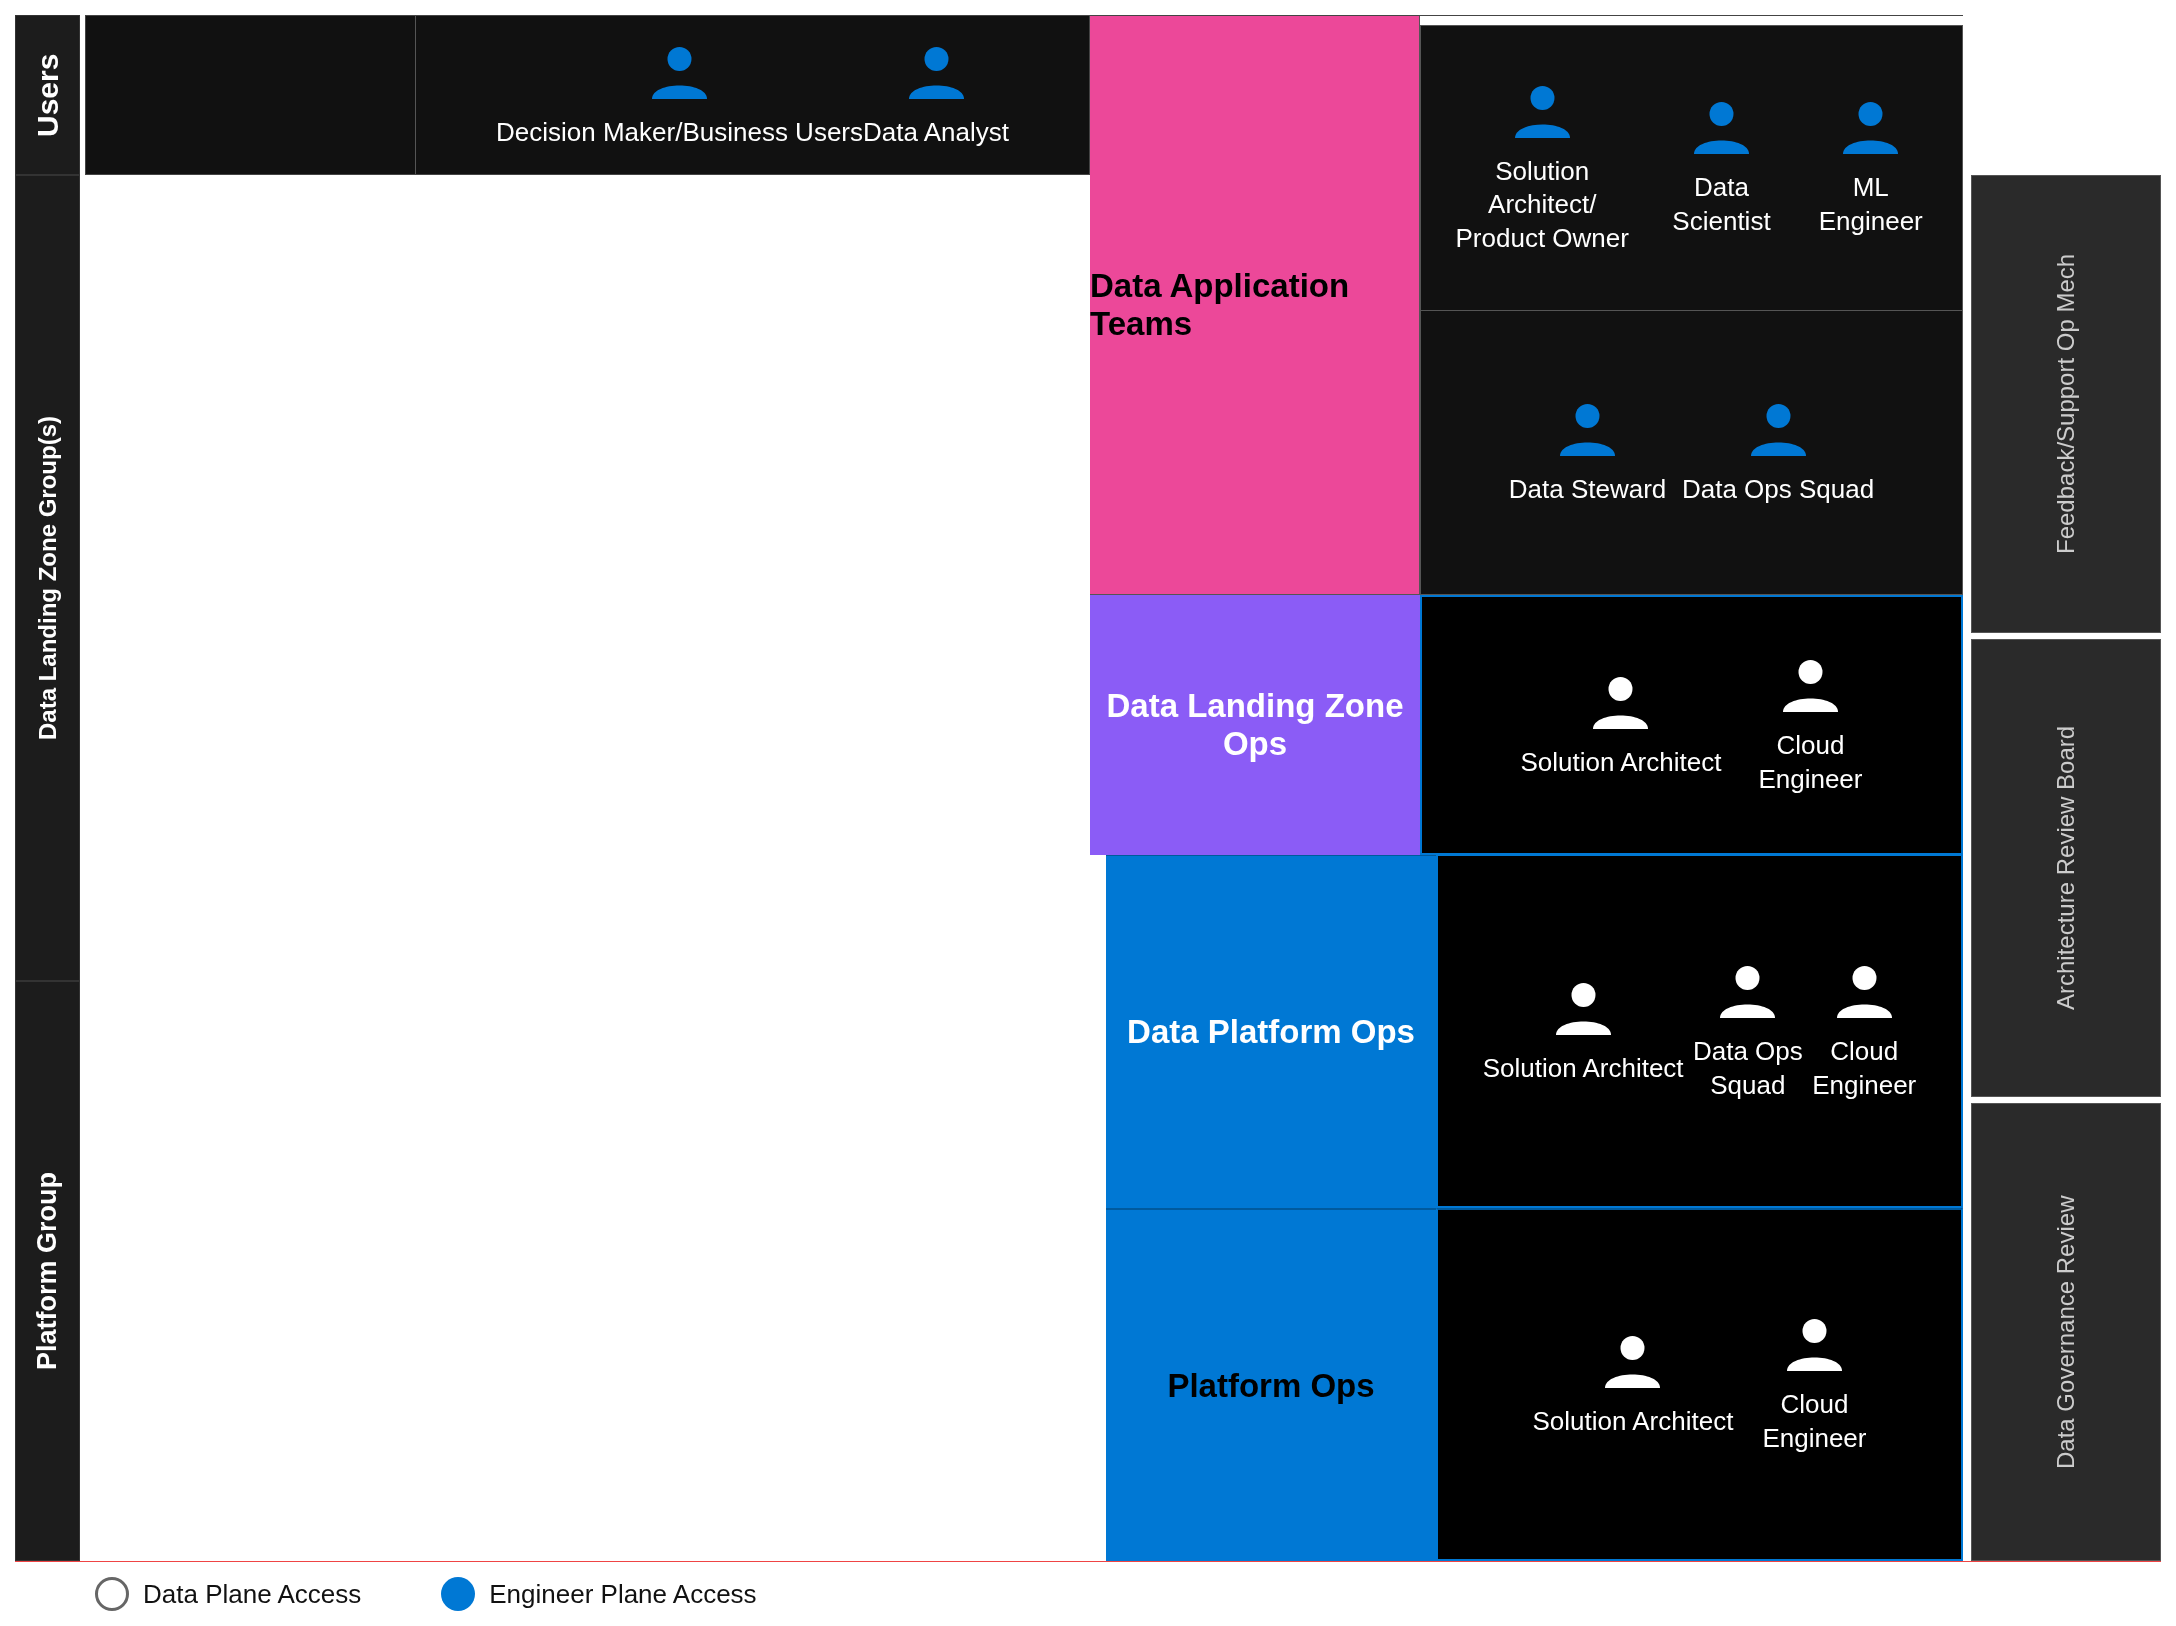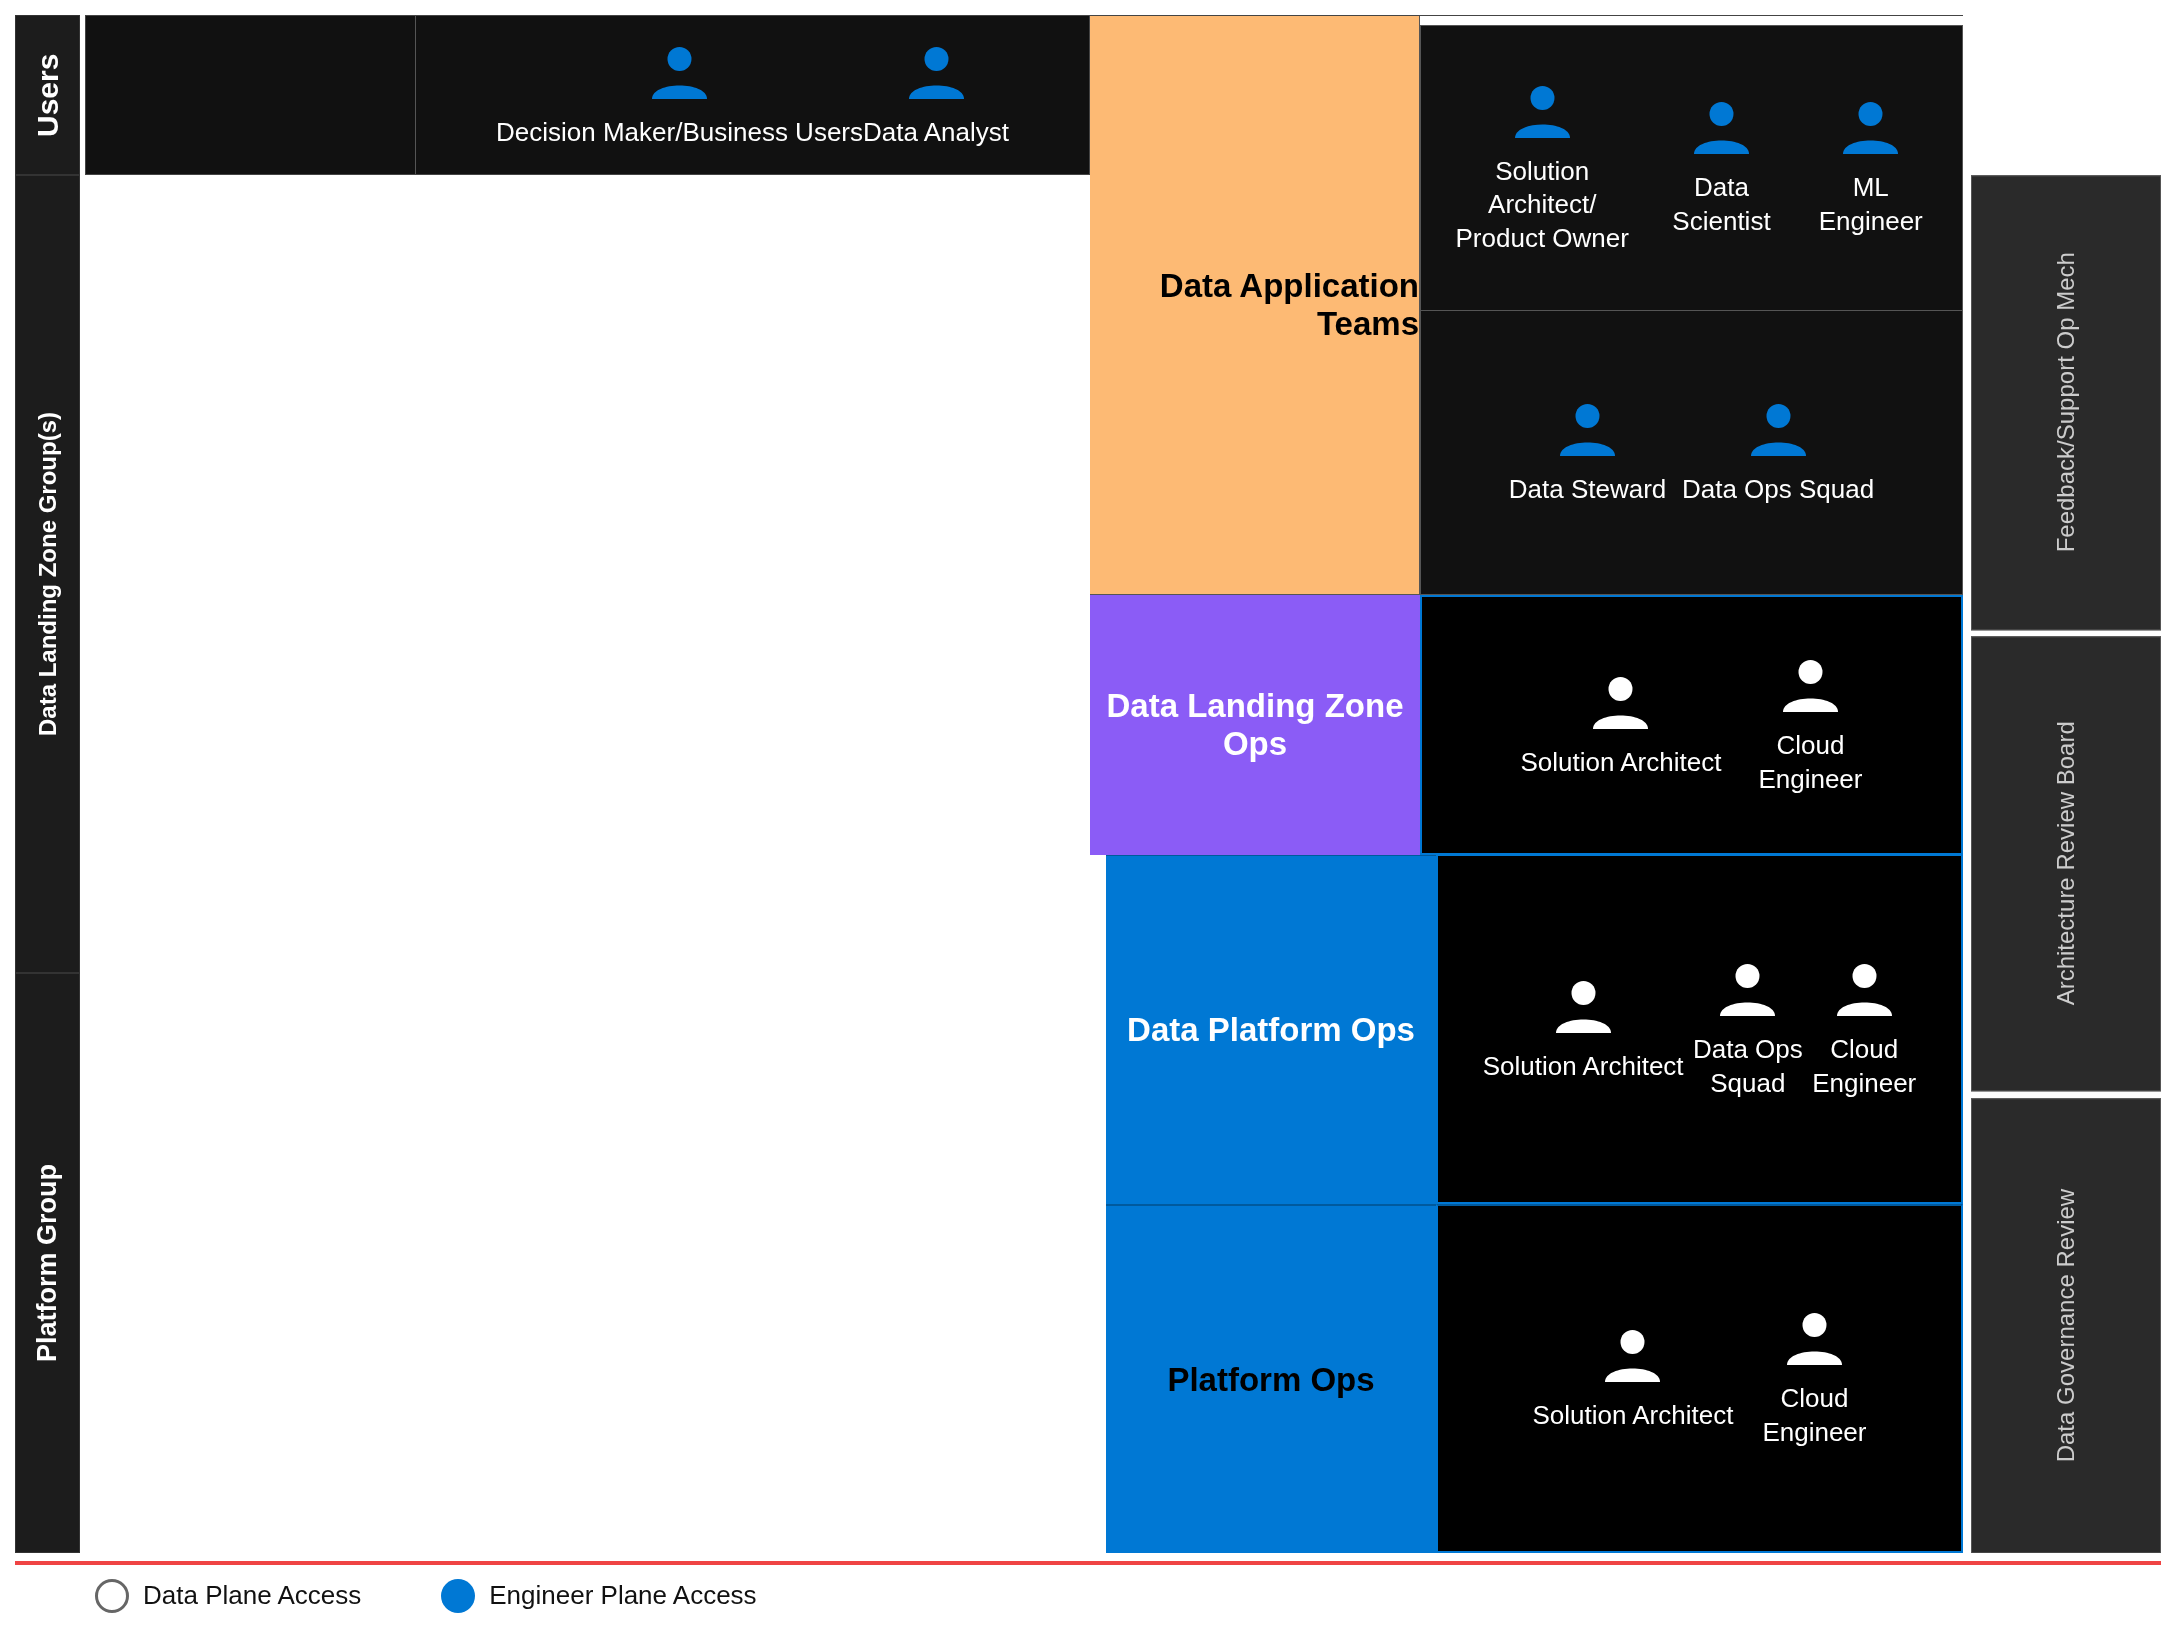--- a/index.html
+++ b/index.html
@@ -122,28 +122,28 @@
 
     
     .dat-r {
       display: flex;
       height: 580px;
       border-top: 1.5px solid #444;
     }
 
     .dat-r-left {
       width: 330px;
-      background: #fdba74;
+      background: #ec4899;
       display: flex;
       align-items: center;
       justify-content: center;
       font-size: 33px;
       font-weight: 700;
       color: #000;
-      text-align: right;
+      text-align: left;
       border-right: 1.5px solid #555;
       border-bottom: 1.5px solid #555;
     }
 
     .dat-r-right {
       flex: 1;
       display: flex;
       flex-direction: column;
       background: #111;
       border: 1.5px solid #555;
@@ -265,22 +265,21 @@
     }
 
     
     .legend-bar {
       height: 65px;
       background: #fff;
       display: flex;
       align-items: center;
       gap: 80px;
       padding: 0 80px;
-      border-top: 4px solid #ef4444;
-      margin-top: 8px;
+      border-top: 1px solid #ef4444;
     }
     .li {
       display: flex;
       align-items: center;
       gap: 14px;
       font-size: 26px;
       color: #111;
     }
     .lc-empty {
       width: 34px;

